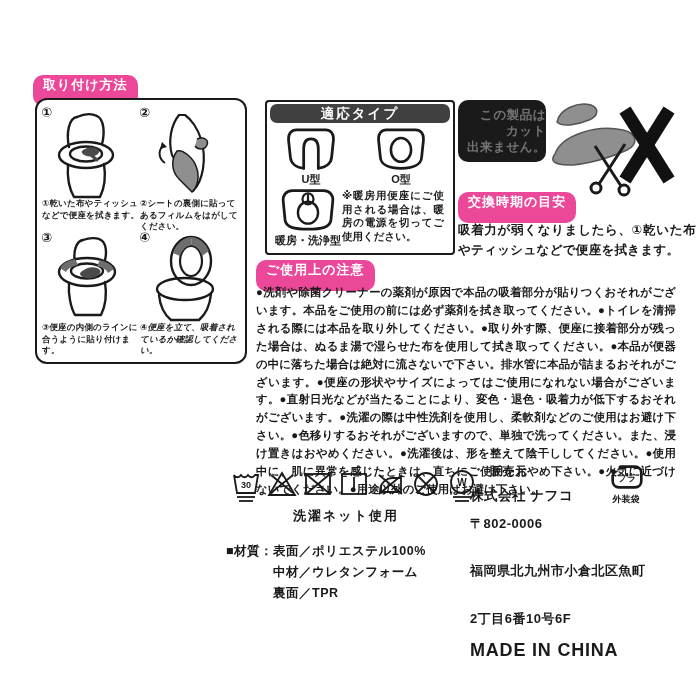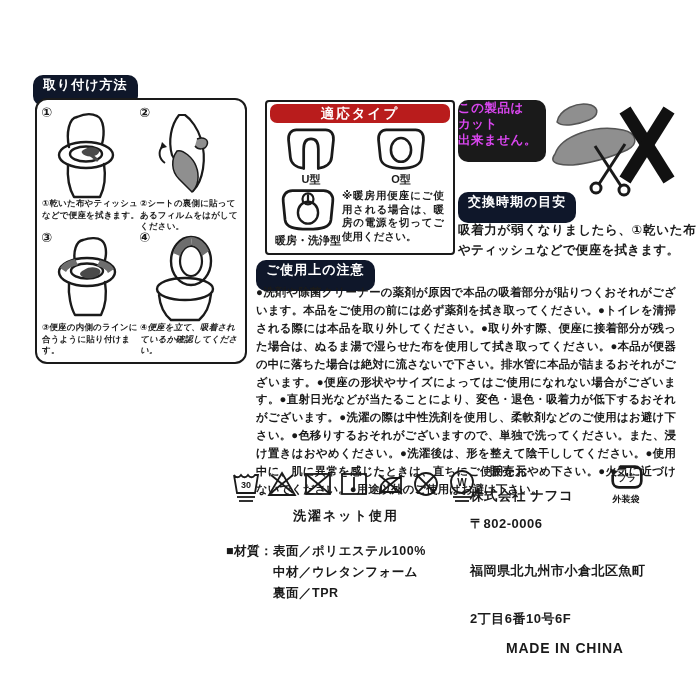--- a/index.html
+++ b/index.html
@@ -3,21 +3,21 @@
 <meta charset="utf-8">
 <style>
   html,body{margin:0;padding:0;}
   body{
     width:700px;height:700px;position:relative;background:#ffffff;
     font-family:"Liberation Sans","DejaVu Sans",sans-serif;color:#1a1a1a;
     overflow:hidden;
   }
   .abs{position:absolute;}
   .pill{
-    display:inline-block;background:#0f172a;color:#fff;font-weight:bold;
+    display:inline-block;background:#ec4899;color:#fff;font-weight:bold;
     border-radius:10px;padding:2px 10px 13px;font-size:13px;line-height:1.2;
     letter-spacing:1px;white-space:nowrap;
   }
   
   .install-box{
     left:35px;top:98px;width:208px;height:262px;
     border:2.5px solid #1a1a1a;border-radius:12px;background:#fff;
   }
   .step{position:absolute;width:96px;}
   .step .num{font-size:13px;font-weight:bold;}
@@ -29,33 +29,33 @@
     position:absolute;left:8px;top:250px;width:192px;
     font-size:9.3px;font-weight:bold;line-height:12.5px;letter-spacing:0.2px;
   }
   
   .types-box{
     left:265px;top:100px;width:186px;height:151px;
     border:2px solid #1a1a1a;border-radius:4px;background:#fff;
   }
   .types-header{
     position:absolute;left:3px;right:3px;top:2px;height:19px;
-    background:#b91c1c;color:#fff;border-radius:7px;
+    background:#404040;color:#fff;border-radius:7px;
     font-size:13.5px;font-weight:bold;text-align:center;line-height:19px;letter-spacing:2px;
   }
   .type-label{font-size:11px;font-weight:bold;text-align:center;}
   .types-note{
     position:absolute;left:75px;top:87px;width:102px;
     font-size:10.5px;font-weight:bold;line-height:13.5px;text-align:justify;
   }
   
   .cut-box{
     left:458px;top:100px;width:88px;height:62px;background:#1a1a1a;border-radius:10px;
-    color:#d946ef;font-size:12.5px;font-weight:bold;text-align:left;line-height:16px;
-    box-sizing:border-box;letter-spacing:0.5px;
+    color:#737373;font-size:12.5px;font-weight:bold;text-align:right;line-height:16px;
+    padding-top:7px;box-sizing:border-box;letter-spacing:0.5px;
   }
   
   .replace-text{
     left:458px;top:221px;width:238px;font-size:12.5px;font-weight:600;
     line-height:19.5px;letter-spacing:0.3px;text-align:justify;
   }
   
   .precautions-text{
     left:256px;top:284px;width:420px;font-size:11.4px;font-weight:600;
     line-height:17.9px;text-align:justify;letter-spacing:0.1px;
@@ -65,21 +65,21 @@
   .care-net{left:231px;top:507px;width:230px;text-align:center;font-size:13px;font-weight:700;letter-spacing:2px;}
   
   .materials{left:226px;top:541px;font-size:12.5px;font-weight:600;line-height:21px;letter-spacing:0.5px;}
   .materials .ind{padding-left:47px;}
   
   .dist{left:470px;top:463px;font-size:12.5px;font-weight:600;letter-spacing:0.5px;}
   .dist .label{font-size:12px;padding-left:20px;}
   .dist .company{font-size:13.5px;margin-top:7px;}
   .dist .postal{margin-top:10px;font-size:13px;}
   .dist .addr{font-size:13px;line-height:20px;margin-top:28px;}
-  .dist .origin{margin-top:11px;font-size:14px;letter-spacing:0.8px;margin-left:36px;}
+  .dist .origin{margin-top:11px;font-size:18px;letter-spacing:0.8px;}
   .pkg-label{left:604px;top:493px;width:44px;text-align:center;font-size:9px;font-weight:600;}
   svg{display:block;}
 </style>
 </head>
 <body>
 
 <div class="abs pill" style="left:33px;top:75px;">取り付け方法</div>
 
 <div class="abs install-box">
 

